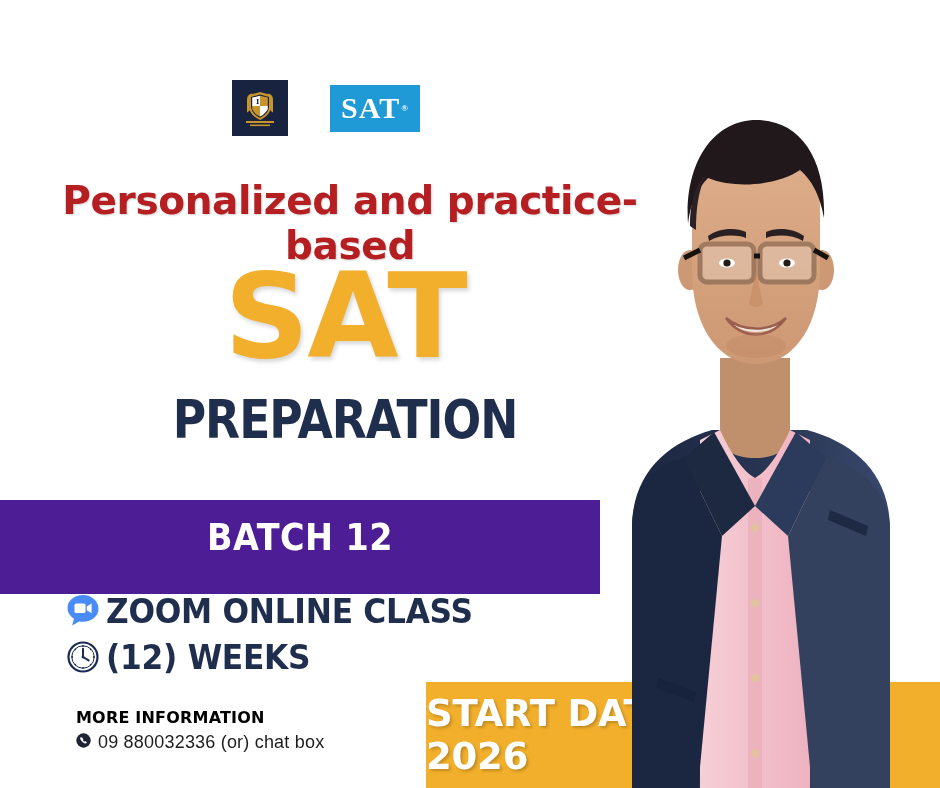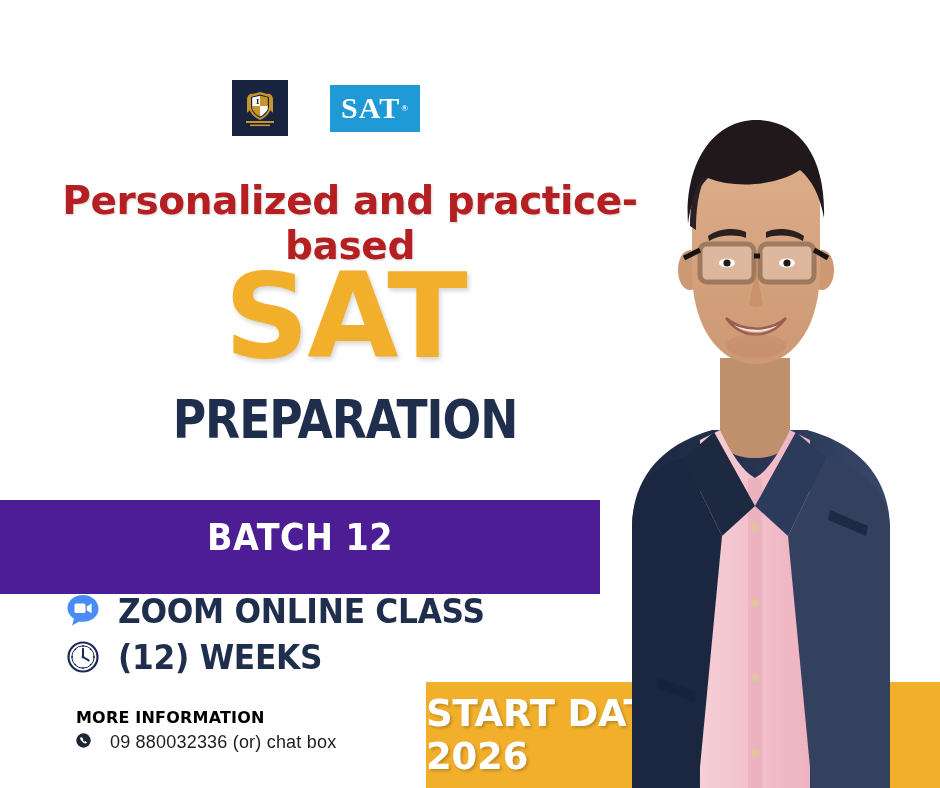--- a/index.html
+++ b/index.html
@@ -129,21 +129,21 @@
 
   
   .info-block {
     position: absolute;
     left: 62px;
     top: 588px;
   }
   .info-line {
     display: flex;
     align-items: center;
-    gap: 14px;
+    gap: 2px;
     height: 46px;
   }
   .info-line .label {
     color: #1f2e4d;
     font-size: 34px;
     font-weight: bold;
     letter-spacing: -0.3px;
     transform: scaleX(0.92);
     transform-origin: left center;
     font-family: "DejaVu Sans", sans-serif;
@@ -166,21 +166,21 @@
   .more-info .mi-title {
     color: #000000;
     font-size: 16px;
     font-weight: bold;
     letter-spacing: 0.2px;
     font-family: "DejaVu Sans", sans-serif;
   }
   .more-info .mi-row {
     display: flex;
     align-items: center;
-    gap: 19px;
+    gap: 7px;
     margin-top: 5px;
   }
   .more-info .mi-phone {
     color: #1d1d1f;
     font-size: 18px;
     letter-spacing: 0.2px;
     font-family: "Liberation Sans", sans-serif;
   }
 
   

